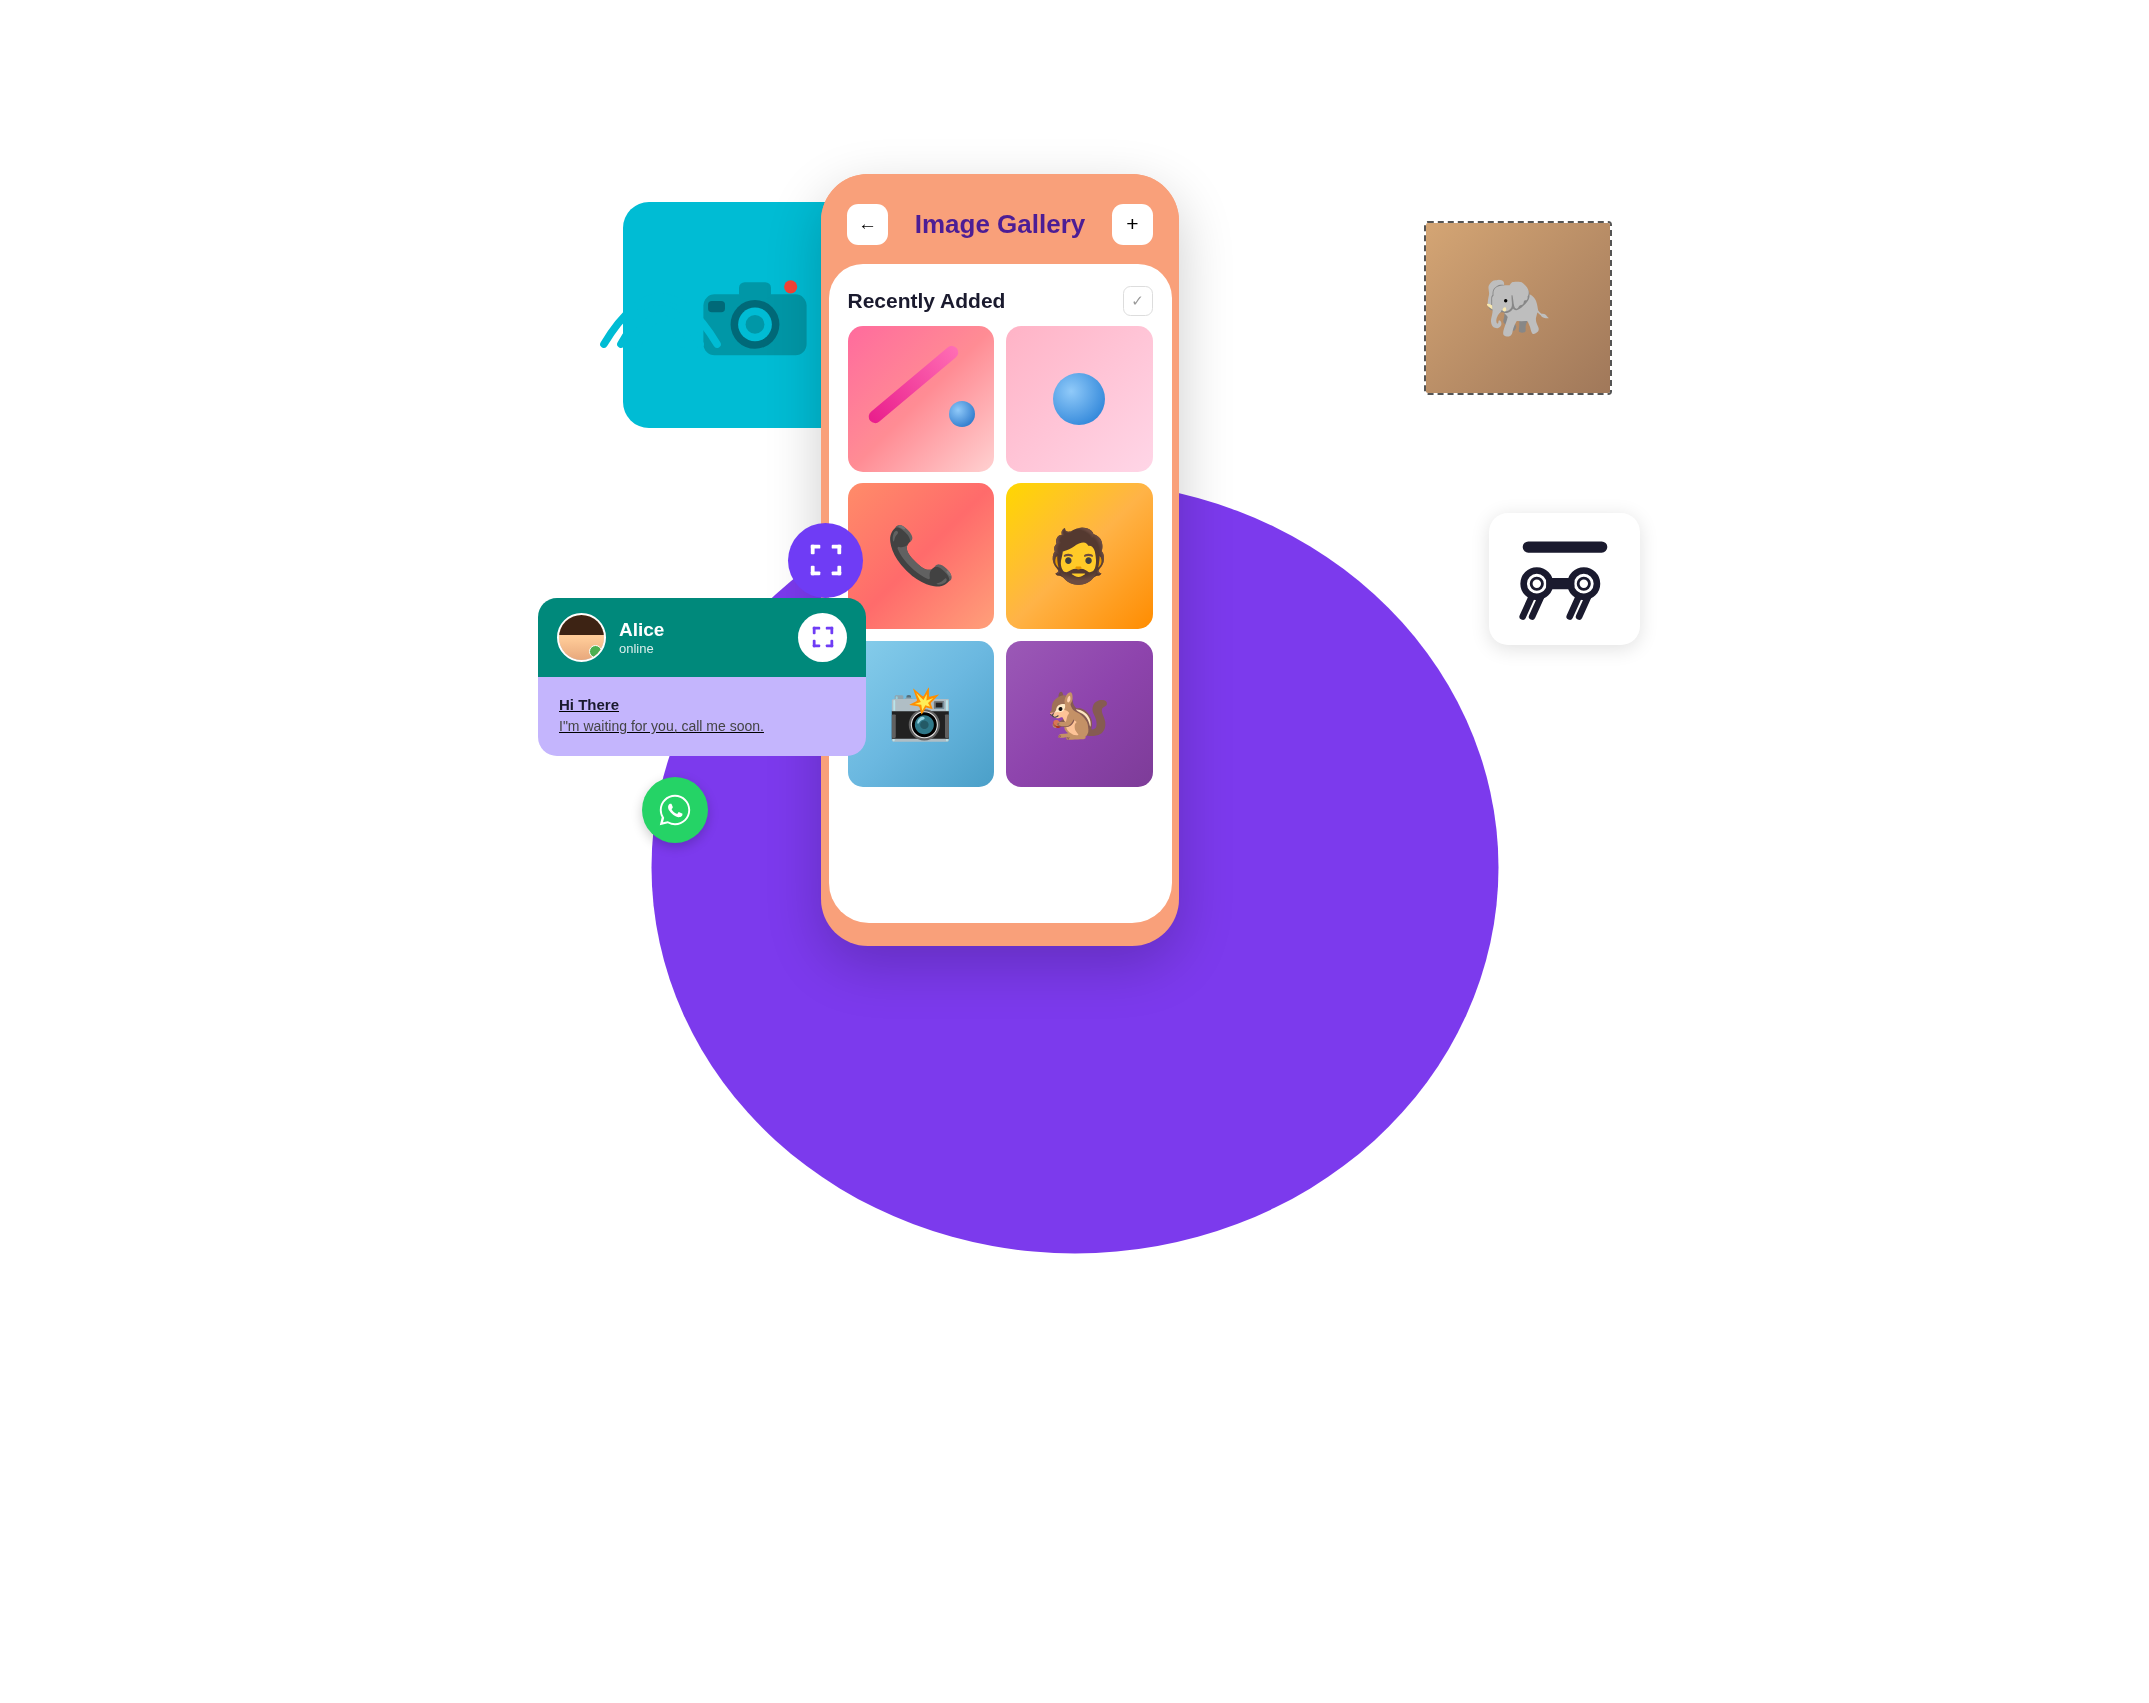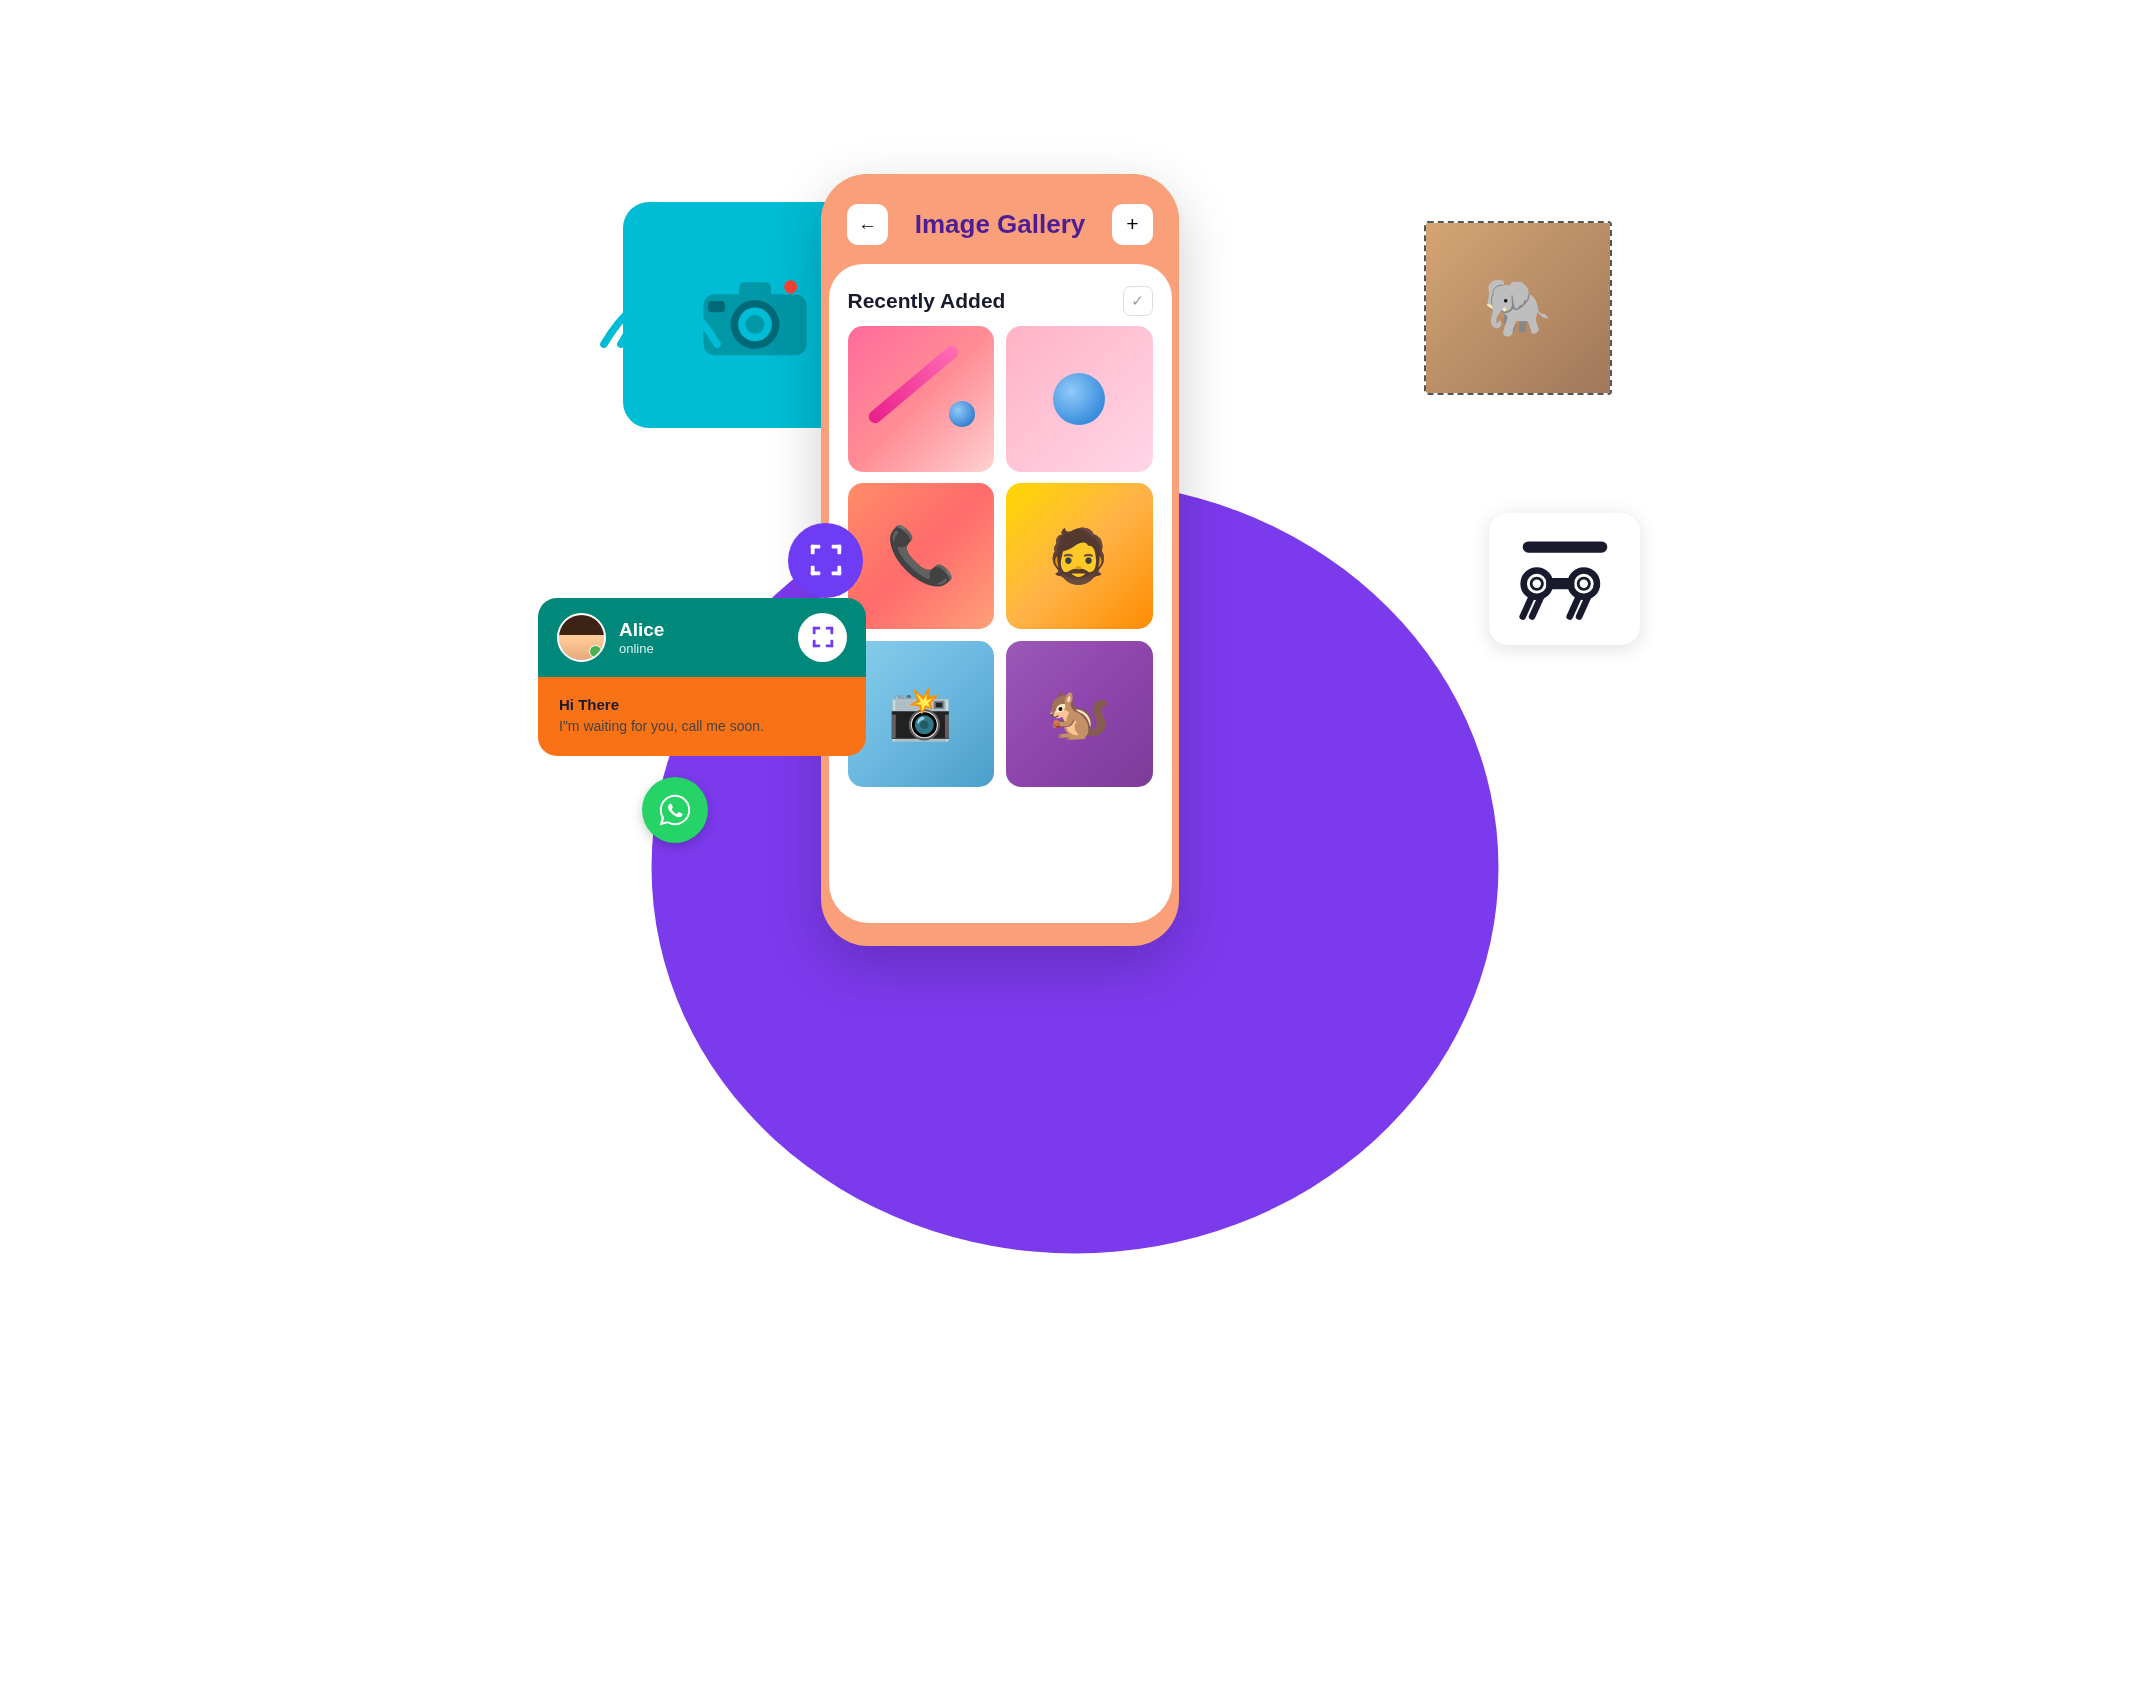--- a/index.html
+++ b/index.html
@@ -299,23 +299,24 @@
       height: 49px;
       background: #fff;
       border-radius: 50%;
       display: flex;
       align-items: center;
       justify-content: center;
       font-size: 21px;
     }
 
     .chat-bubble {
-      background: #f97316;
+      background: #c4b5fd;
       border-radius: 0 0 19px 19px;
       padding: 19px 21px;
+      text-decoration: underline;
     }
 
     .chat-text-hi {
       font-size: 15px;
       font-weight: 600;
       color: #1a1a2e;
       margin-bottom: 3.8px;
     }
     .chat-text-msg {
       font-size: 14px;

